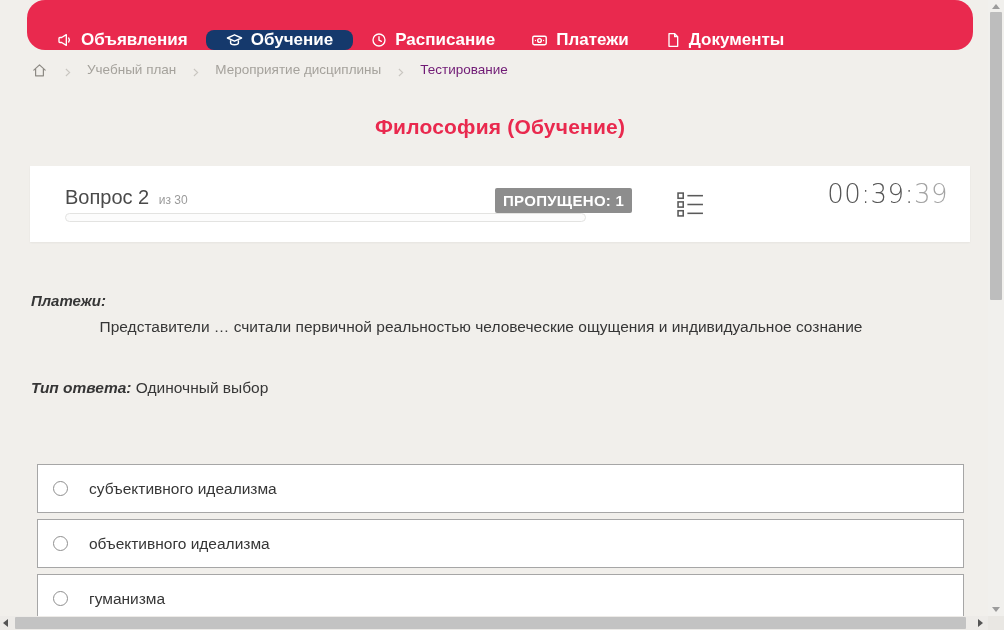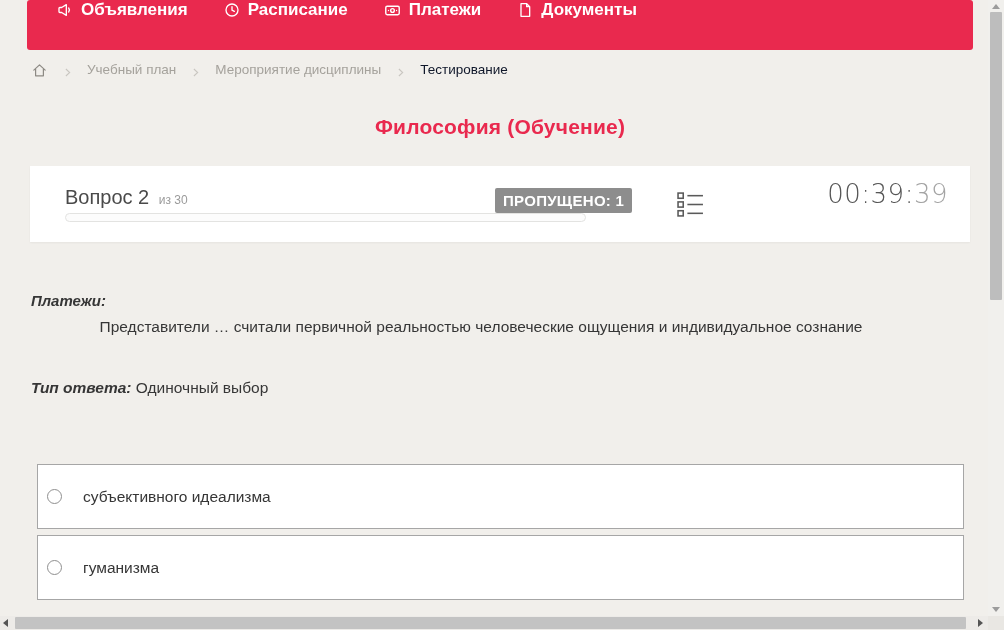--- a/index.html
+++ b/index.html
@@ -6,41 +6,41 @@
   html, body { width: 1004px; height: 630px; }
   body { font-family: "Liberation Sans", sans-serif; background: #f1efeb; }
   #screen {
     position: relative; width: 1004px; height: 630px;
     background: #f1efeb; overflow: hidden;
   }
 
   
   .navbar {
     position: absolute; left: 27px; top: 0; width: 946px; height: 50px;
-    background: #e9294e; border-radius: 3px;
-    display: flex; align-items: flex-start; padding-left: 12px;
+    background: #e9294e; border-radius: 18px;
+    display: flex; align-items: flex-end; padding-left: 12px;
   }
   .nav-item {
     display: flex; align-items: center; gap: 8px;
     padding: 0 18px; color: #ffffff; font-size: 17px; font-weight: bold;
     cursor: pointer; white-space: nowrap;
   }
   .nav-item.active {
     background: #15396c; border-radius: 8px; padding: 0 20px;
   }
   .nav-item svg { display: block; }
   .nav-caret { margin-left: 2px; margin-top: 2px; }
 
   
   .breadcrumb {
     position: absolute; left: 31px; top: 62px; height: 20px;
     display: flex; gap: 13px; font-size: 13.5px;
   }
   .crumb-muted { color: #a5a29c; cursor: pointer; }
-  .crumb-current { color: #0f172a; }
+  .crumb-current { color: #701a75; }
   .crumb-sep { display: flex; align-items: center; }
 
   
   .page-title {
     position: absolute; left: 0; top: 115px; width: 1000px;
     text-align: center; color: #e9294e; font-size: 21px; font-weight: bold;
     letter-spacing: 0.2px;
   }
 
   
@@ -80,23 +80,23 @@
   .q-text {
     position: absolute; left: 31px; top: 318px; width: 900px;
     font-size: 15.5px; color: #363636; text-align: center;
   }
   .q-type { position: absolute; left: 31px; top: 379px; font-size: 15.5px; color: #363636; }
   .q-type .t-label { font-weight: bold; font-style: italic; }
 
   
   .options { position: absolute; left: 37px; top: 464px; width: 927px; }
   .option {
-    height: 65px; background: #ffffff; border: 1px solid #a6a6a6;
+    height: 49px; background: #ffffff; border: 1px solid #a6a6a6;
     margin-bottom: 6px; display: flex; align-items: center;
-    padding-left: 9px; gap: 21px; cursor: pointer;
+    padding-left: 15px; gap: 21px; cursor: pointer;
   }
   .radio {
     width: 15px; height: 15px; border: 1.5px solid #8f8f8f; border-radius: 50%;
     background: #ffffff; flex: 0 0 auto;
   }
   .option-label { font-size: 15.5px; color: #363636; }
 
   
   .vscroll {
     position: absolute; right: 0; top: 0; width: 16px; height: 616px;
@@ -147,20 +147,29 @@
 
   <nav class="navbar">
     <div class="nav-item">
       <span>
         <svg viewBox="0 0 24 24" width="16" height="16">
             <path d="M14 4l-7 4.2H4.2c-.7 0-1.2.5-1.2 1.2v5.2c0 .7.5 1.2 1.2 1.2H7L14 20V4z" fill="none" stroke="#fff" stroke-width="2" stroke-linejoin="round"></path>
             <path d="M17.5 9a5 5 0 0 1 0 6" fill="none" stroke="#fff" stroke-width="2" stroke-linecap="round"></path>
           </svg>
       </span>
       <span>Объявления</span>
+    </div>
+    <div class="nav-item active">
+      <span>
+        <svg viewBox="0 0 24 24" width="17" height="17">
+            <path d="M12 4L2 8.5l10 4.5 10-4.5L12 4z" fill="none" stroke="#fff" stroke-width="2" stroke-linejoin="round"></path>
+            <path d="M6.5 11.8v3.7c0 1.4 2.5 2.5 5.5 2.5s5.5-1.1 5.5-2.5v-3.7" fill="none" stroke="#fff" stroke-width="2"></path>
+          </svg>
+      </span>
+      <span>Обучение</span>
     </div>
     <div class="nav-item">
       <span>
         <svg viewBox="0 0 24 24" width="16" height="16">
             <circle cx="12" cy="12" r="9" fill="none" stroke="#fff" stroke-width="2"></circle>
             <path d="M12 7v5l3.5 2" fill="none" stroke="#fff" stroke-width="2" stroke-linecap="round"></path>
           </svg>
       </span>
       <span>Расписание</span>
     </div>
@@ -248,20 +257,24 @@
     <span> Одиночный выбор</span>
   </div>
 
   <div class="options">
     <div class="option">
       <span class="radio"></span>
       <span class="option-label">субъективного идеализма</span>
     </div>
     <div class="option">
       <span class="radio"></span>
+      <span class="option-label">объективного идеализма</span>
+    </div>
+    <div class="option">
+      <span class="radio"></span>
       <span class="option-label">гуманизма</span>
     </div>
   </div>
 
   <div class="vscroll">
     <div class="arrow arrow-up"></div>
     <div class="vscroll-thumb"></div>
     <div class="arrow arrow-down"></div>
   </div>
   <div class="hscroll">

